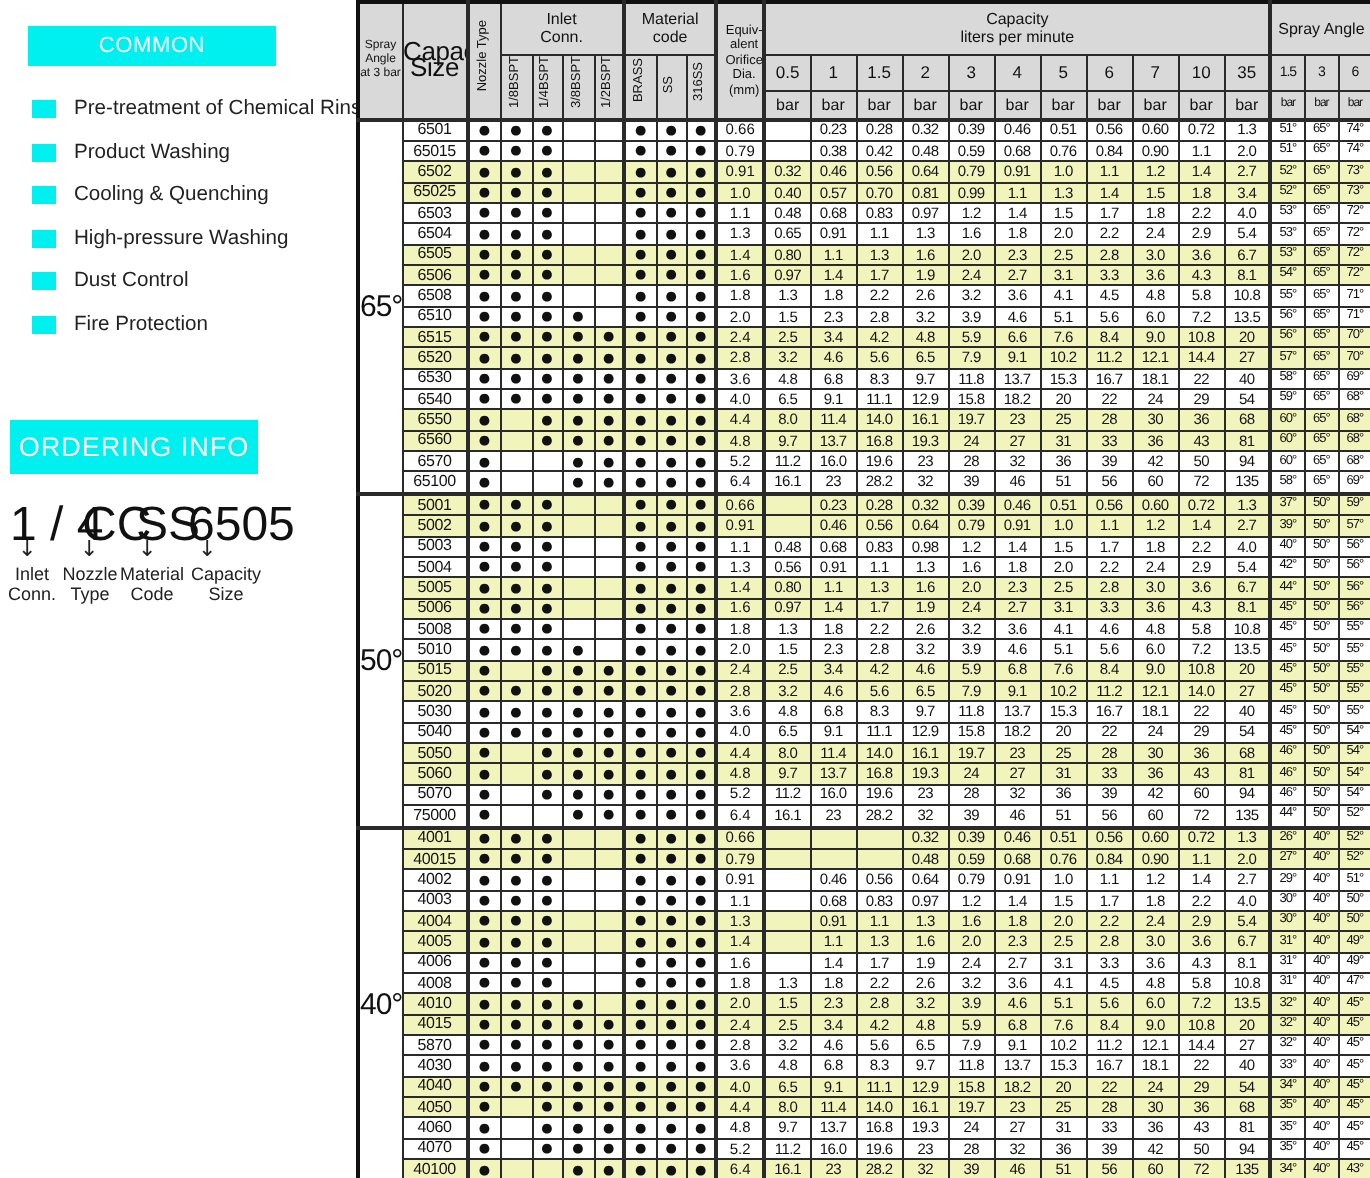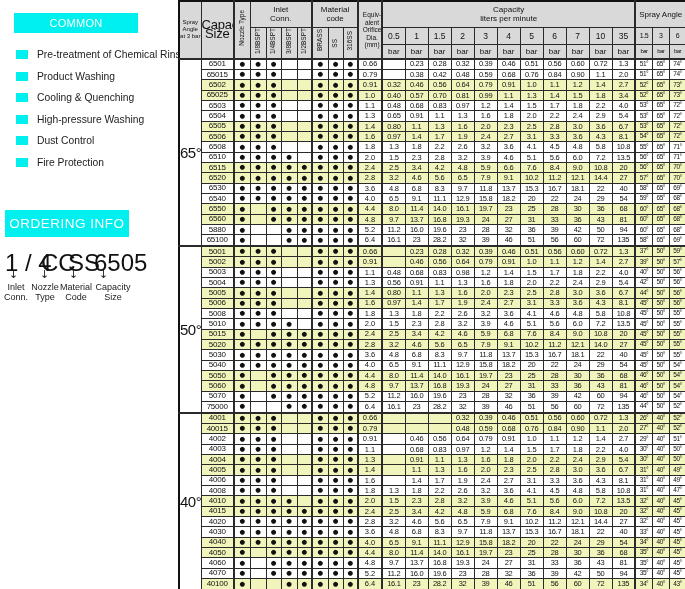--- a/index.html
+++ b/index.html
@@ -609,21 +609,21 @@
         <td class="flow-cell">31</td>
         <td class="flow-cell">33</td>
         <td class="flow-cell">36</td>
         <td class="flow-cell">43</td>
         <td class="flow-cell">81</td>
         <td class="anglev-cell bl2">60°</td>
         <td class="anglev-cell">65°</td>
         <td class="anglev-cell">68°</td>
       </tr>
       <tr>
-        <td class="size-cell">5880</td>
+        <td class="size-cell">6570</td>
         <td class="dot-cell bl2">●</td>
         <td class="dot-cell"></td>
         <td class="dot-cell"></td>
         <td class="dot-cell">●</td>
         <td class="dot-cell">●</td>
         <td class="dot-cell bl2">●</td>
         <td class="dot-cell">●</td>
         <td class="dot-cell">●</td>
         <td class="orifice-cell bl2">5.2</td>
         <td class="flow-cell bl2">11.2</td>
@@ -1343,21 +1343,21 @@
         <td class="flow-cell">7.6</td>
         <td class="flow-cell">8.4</td>
         <td class="flow-cell">9.0</td>
         <td class="flow-cell">10.8</td>
         <td class="flow-cell">20</td>
         <td class="anglev-cell bl2">32°</td>
         <td class="anglev-cell">40°</td>
         <td class="anglev-cell">45°</td>
       </tr>
       <tr>
-        <td class="size-cell">4020</td>
+        <td class="size-cell">5870</td>
         <td class="dot-cell bl2">●</td>
         <td class="dot-cell">●</td>
         <td class="dot-cell">●</td>
         <td class="dot-cell">●</td>
         <td class="dot-cell">●</td>
         <td class="dot-cell bl2">●</td>
         <td class="dot-cell">●</td>
         <td class="dot-cell">●</td>
         <td class="orifice-cell bl2">2.8</td>
         <td class="flow-cell bl2">3.2</td>

